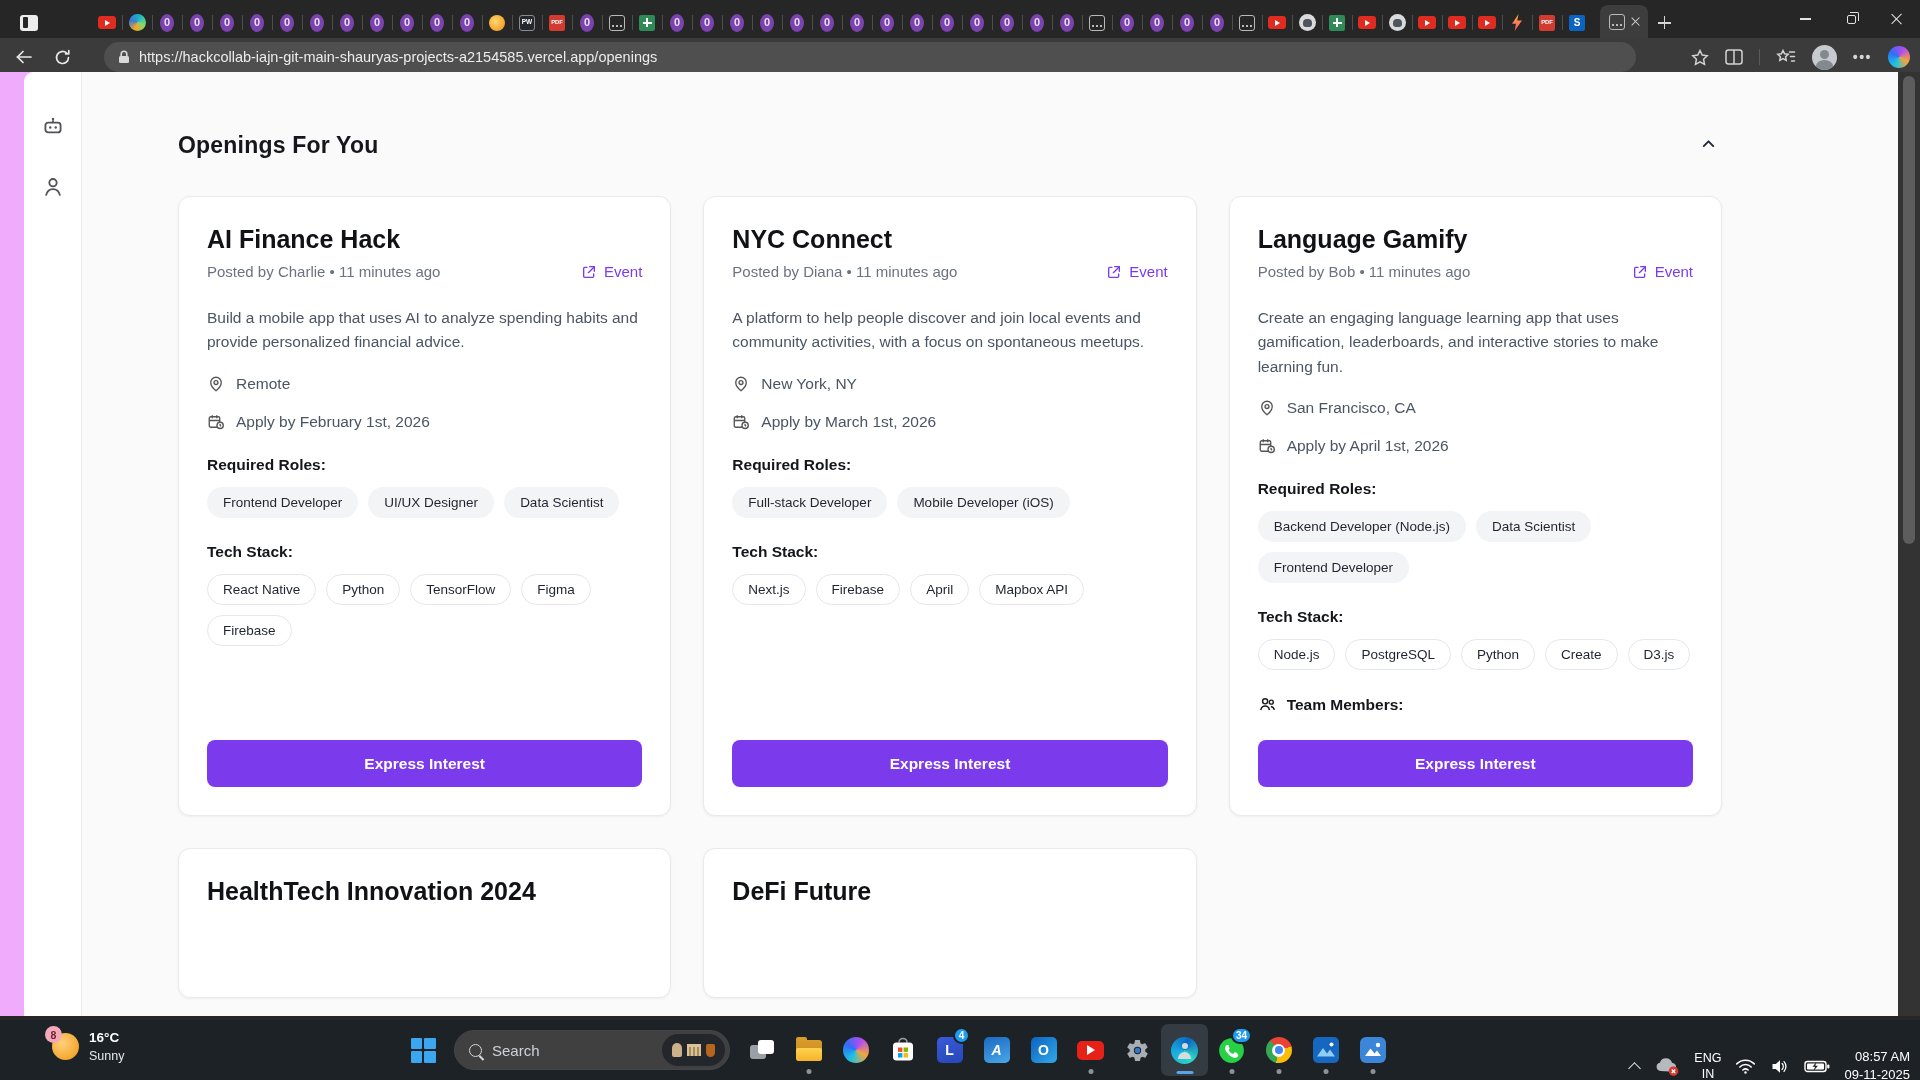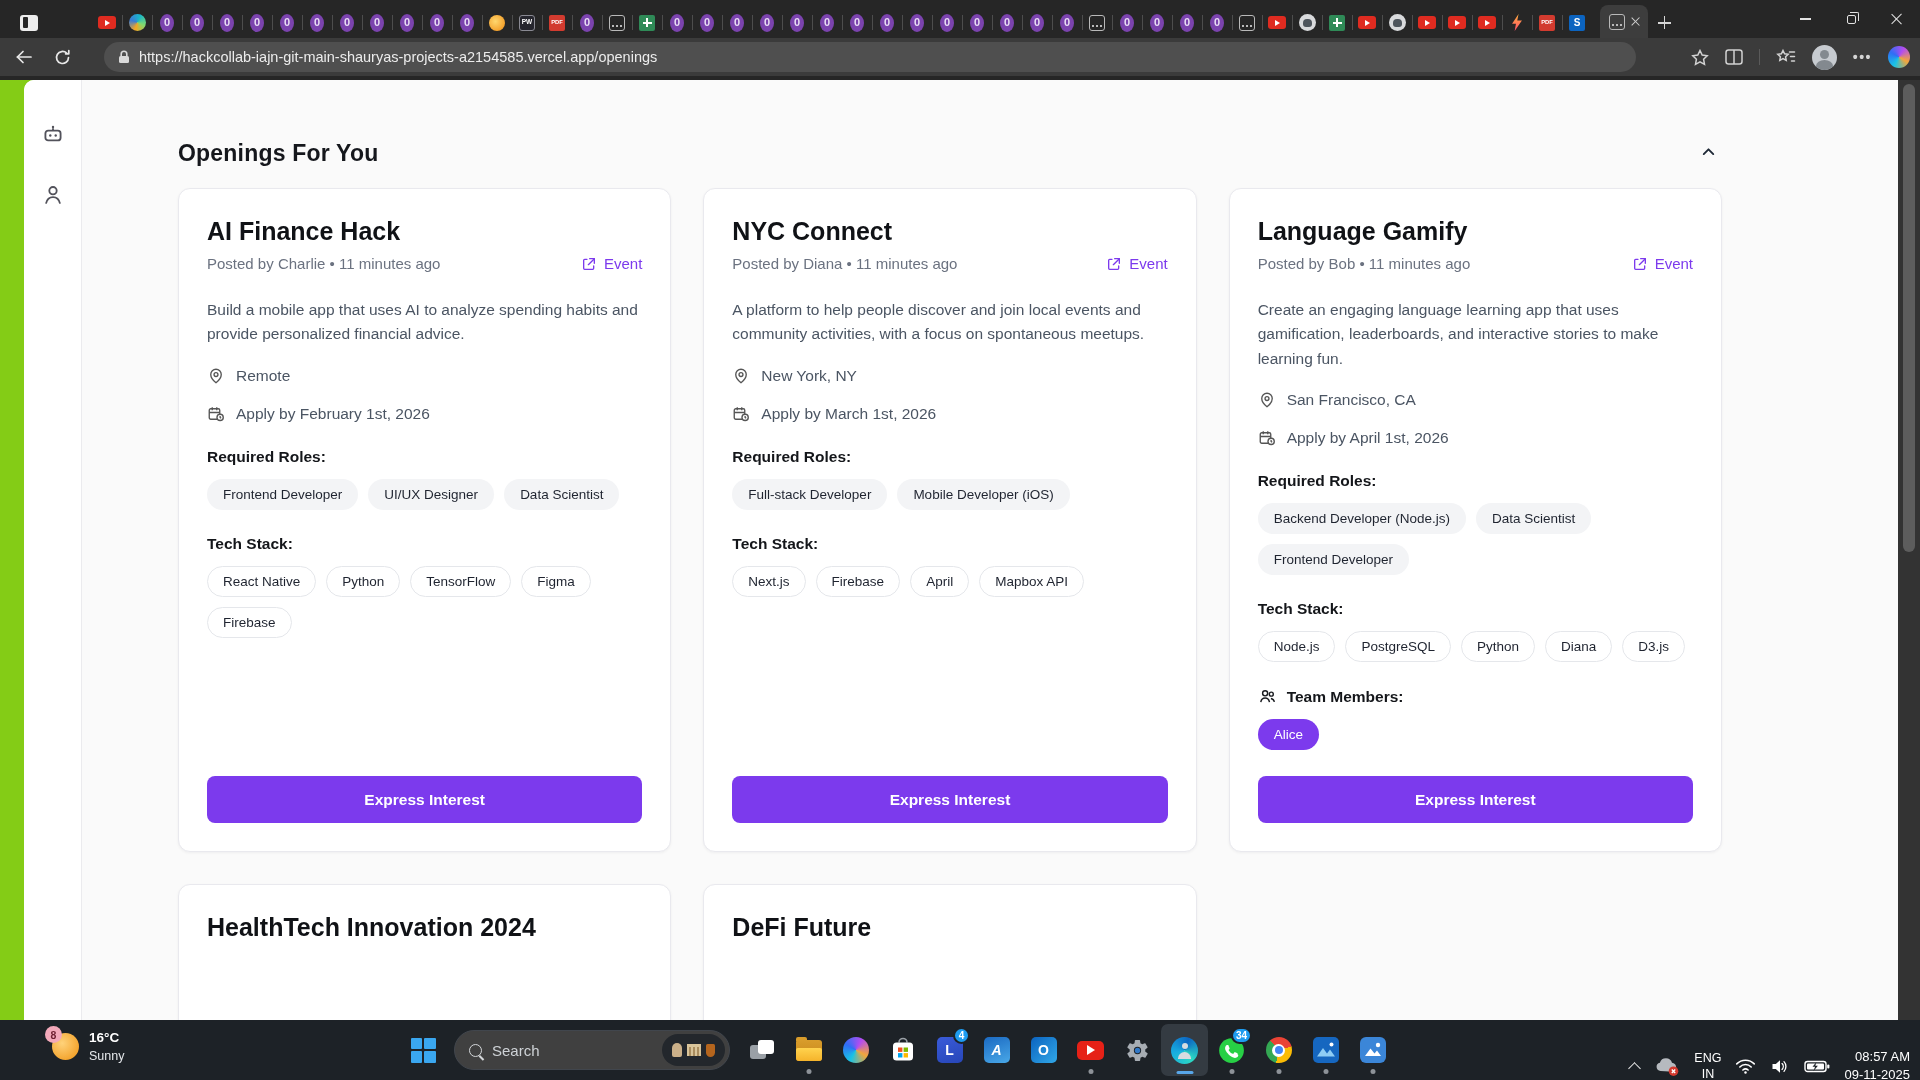--- a/index.html
+++ b/index.html
@@ -57,33 +57,33 @@
   .url{color:#ececec;font-size:14.5px;white-space:nowrap}
   .tool-right{position:absolute;right:10px;top:0;height:38px;display:flex;align-items:center;gap:16px}
   .vdiv{width:1px;height:16px;background:#5a5a5a}
   .avatar{width:25px;height:25px;border-radius:50%;background:#c7cbd0;position:relative;overflow:hidden}
   .avatar::before{content:'';position:absolute;left:8px;top:5px;width:9px;height:9px;border-radius:50%;background:#83898f}
   .avatar::after{content:'';position:absolute;left:4px;top:15px;width:17px;height:12px;border-radius:50% 50% 0 0;background:#83898f}
   .dots3{color:#d4d4d4;font-size:14px;letter-spacing:1.5px;font-weight:700}
   .copilot{width:22px;height:22px;border-radius:50%;background:conic-gradient(from 210deg,#19c3e5,#2f6df6,#b44cf0,#f2a63b,#19c3e5)}
 
   
-  .frame{position:absolute;top:80px;left:0;width:1920px;height:944px;background:#84cc16;overflow:hidden}
+  .frame{position:absolute;top:72px;left:0;width:1920px;height:944px;background:#f0abfc;overflow:hidden}
   .scrollstrip{position:absolute;right:0;top:0;width:22px;bottom:0;background:#333}
   .scrollthumb{position:absolute;left:5px;top:4px;width:12px;height:468px;background:#5d5d5d;border-radius:6px}
   .content{position:absolute;left:24px;top:0;right:22px;bottom:0;background:#fafafa;border-radius:10px 0 0 0;overflow:hidden;display:flex}
   .rail{width:58px;background:#fff;border-right:1px solid #ebebee;display:flex;flex-direction:column;align-items:center;padding-top:42px;gap:34px}
   .railbtn{width:26px;height:26px;display:flex;align-items:center;justify-content:center}
   .main{flex:1;padding:60px 0 0 96px}
   .inner{width:1544px;position:relative}
   .pagetitle{font-size:23px;font-weight:800;color:#15171c;letter-spacing:.2px}
   .collapse{position:absolute;right:2px;top:0;width:24px;height:24px;display:flex;align-items:center;justify-content:center;background:none;border:none;cursor:pointer}
   .btnrow{display:flex;justify-content:flex-end;margin-top:22px}
   .findbest{height:47px;padding:0 26px;background:#7c3aed;border:none;border-radius:24px;display:flex;align-items:center;gap:11px;color:#fff;font-size:15.5px;font-weight:700;cursor:pointer;box-shadow:0 3px 8px rgba(124,58,237,.35)}
-  .grid{margin-top:21px;display:grid;grid-template-columns:repeat(3,1fr);gap:32px;align-items:stretch}
+  .grid{margin-top:37px;display:grid;grid-template-columns:repeat(3,1fr);gap:32px;align-items:stretch}
   .grid2{margin-top:32px;display:grid;grid-template-columns:repeat(3,1fr);gap:32px}
   .card{background:#fff;border:1px solid #e9e9ee;border-radius:12px;padding:28px;display:flex;flex-direction:column;box-shadow:0 1px 3px rgba(16,24,40,.05)}
   .card h2{font-size:25px;font-weight:800;color:#101216;margin-bottom:9px}
   .postedrow{display:flex;justify-content:space-between;align-items:center}
   .posted{color:#6b7280;font-size:15px}
   .eventlink{display:flex;gap:7px;align-items:center;color:#7c3aed;font-size:15px;font-weight:500;text-decoration:none;cursor:pointer}
   .desc{margin-top:26px;color:#4b5563;font-size:15.5px;line-height:1.58}
   .metarow{margin-top:20px;display:flex;gap:11px;align-items:center;color:#4b5563;font-size:15.5px}
   .seclabel{margin-top:25px;font-size:15.5px;font-weight:700;color:#14161a}
   .seclabel.tm{margin-top:0}
@@ -543,34 +543,31 @@
               <div class="chips">
                 <span class="chip">Backend Developer (Node.js)</span>
                 <span class="chip">Data Scientist</span>
                 <span class="chip">Frontend Developer</span>
               </div>
               <div class="seclabel">Tech Stack:</div>
               <div class="chips">
                 <span class="chip outline">Node.js</span>
                 <span class="chip outline">PostgreSQL</span>
                 <span class="chip outline">Python</span>
-                <span class="chip outline">Diana</span>
+                <span class="chip outline">Create</span>
                 <span class="chip outline">D3.js</span>
               </div>
               <div class="teamrow">
                 <svg width="19" height="19" viewBox="0 0 24 24" fill="none" stroke="#1a1c20" stroke-width="1.8">
                   <circle cx="9" cy="8" r="3.2"></circle>
                   <path d="M3.5 19c.6-3 2.8-5 5.5-5s4.9 2 5.5 5"></path>
                   <circle cx="16.8" cy="9" r="2.5"></circle>
                   <path d="M16.3 14.5c2.2.4 3.9 2.1 4.4 4.3"></path>
                 </svg>
                 <span class="seclabel tm">Team Members:</span>
-              </div>
-              <div class="chips">
-                <span class="chip team">Alice</span>
               </div>
               <div class="spacer"></div>
               <button class="cta">Express Interest</button>
             </div>
           </div>
         <div class="grid2" id="cardGrid2">
             <div class="card partial">
               <h2>HealthTech Innovation 2024</h2>
             </div>
             <div class="card partial">

